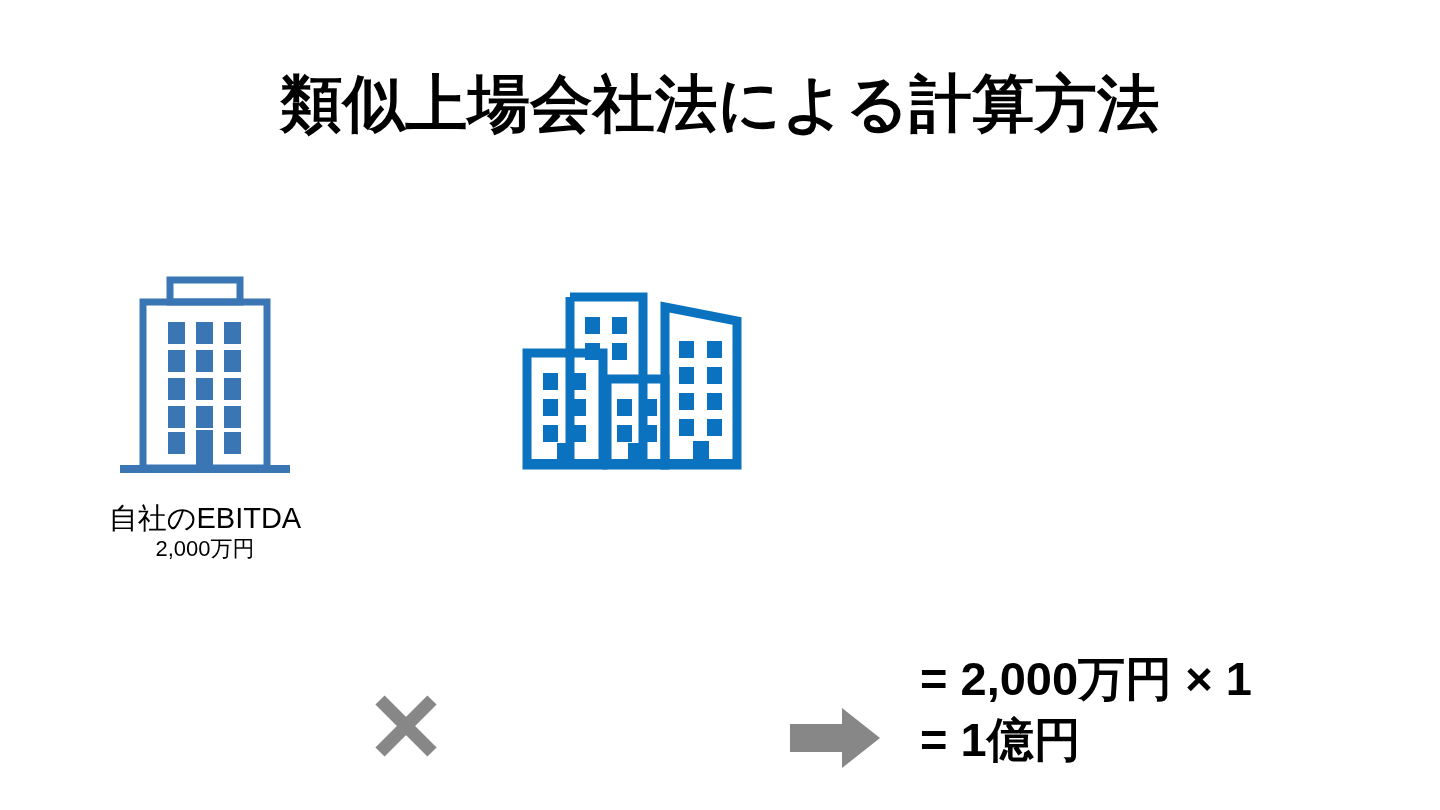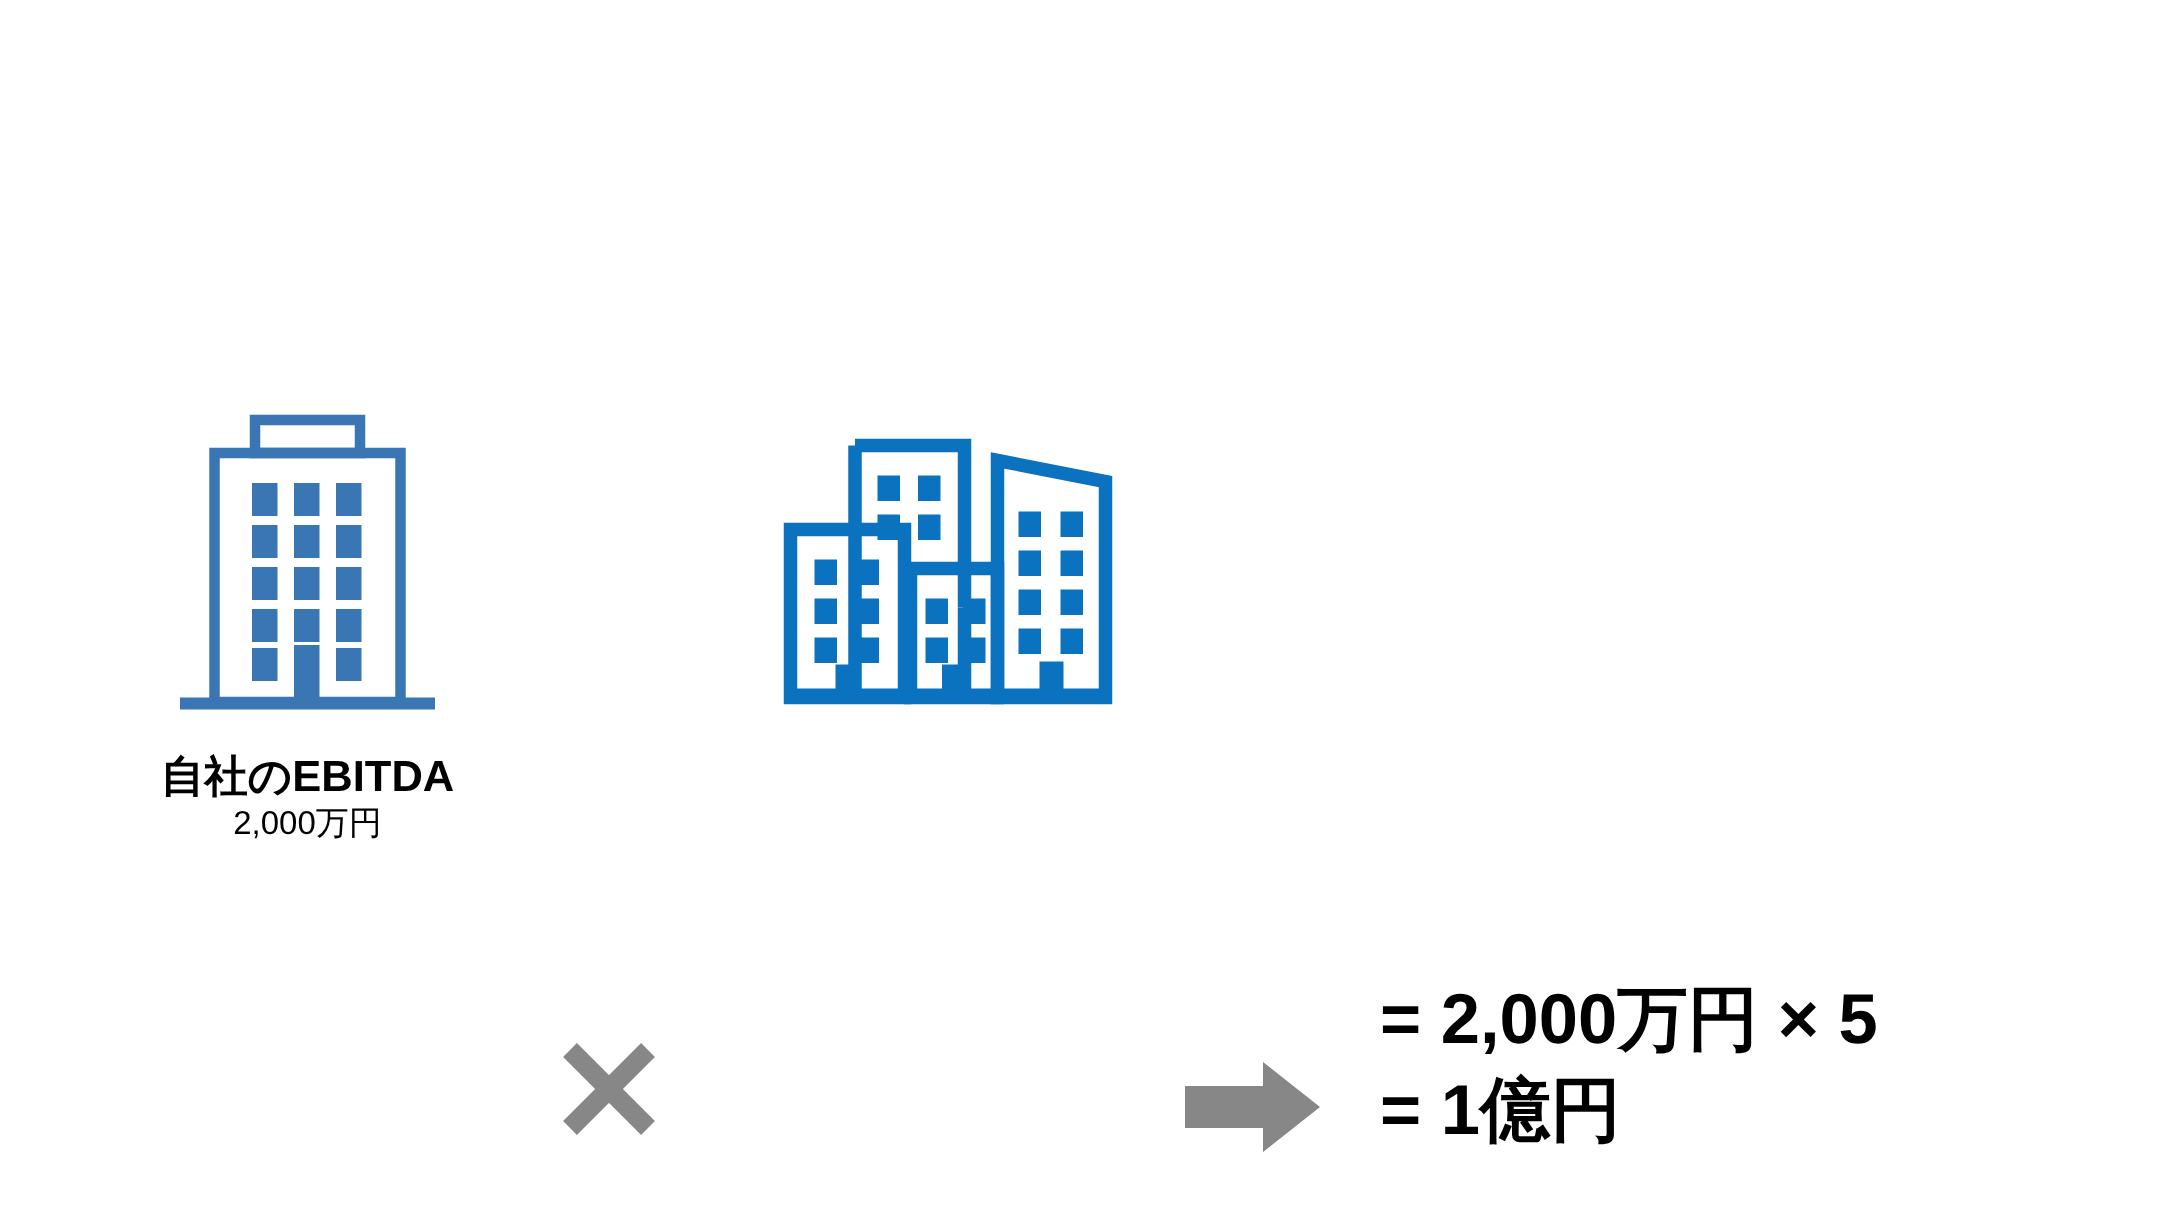--- a/index.html
+++ b/index.html
@@ -69,21 +69,21 @@
     display: flex;
     align-items: flex-end;
     justify-content: center;
   }
 
   .caption {
     margin-top: 16px;
     line-height: 1.22;
   }
   .caption .strong {
-    font-weight: bold;
+    font-weight: normal;
     font-size: 29px;
     display: block;
     white-space: nowrap;
   }
   .caption .plain {
     font-weight: normal;
     font-size: 22px;
     display: block;
     white-space: nowrap;
   }
@@ -126,20 +126,21 @@
   }
   .result div { display: block; }
 
   svg { display: block; }
 </style>
 </head>
 <body>
 
 <div class="slide">
 
+  <div class="title">類似上場会社法による計算方法</div>
 
   <div class="diagram">
 
     <div class="col-own">
       <div class="icon-wrap">
         <svg width="180" height="215" viewBox="0 0 180 215">
           <g fill="none" stroke="#3B76B4" stroke-width="7">
 
             <rect x="55" y="10" width="70" height="22"></rect>
 
@@ -246,18 +247,18 @@
       </div>
     </div>
 
     <div class="op-arrow">
       <svg width="90" height="62" viewBox="0 0 90 62">
         <path d="M0 17 L52 17 L52 1 L90 31 L52 61 L52 45 L0 45 Z" fill="#878787"></path>
       </svg>
     </div>
 
     <div class="result">
-      <div>= 2,000万円 × 5</div>
+      <div>= 2,000万円 × 1</div>
       <div>= 1億円</div>
     </div>
 
   </div>
 </div>
 
 </body></html>

